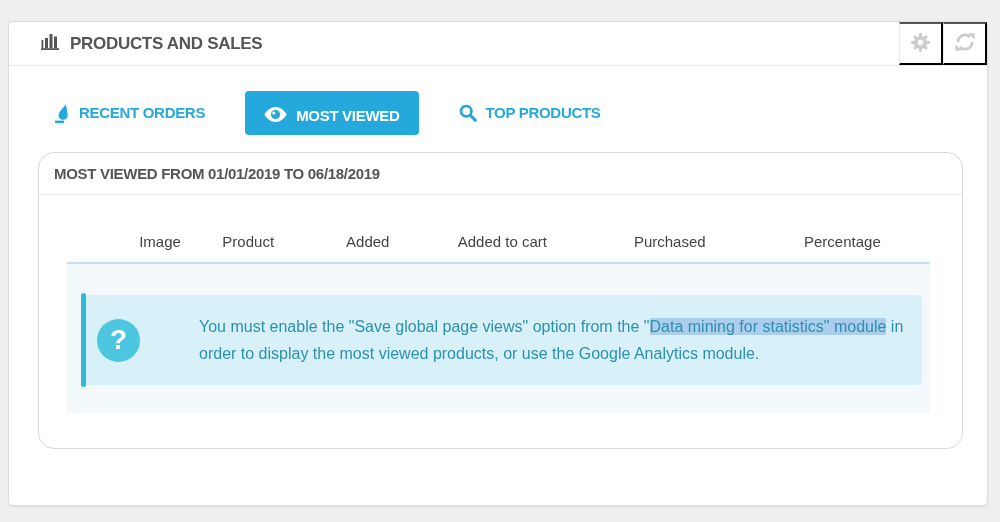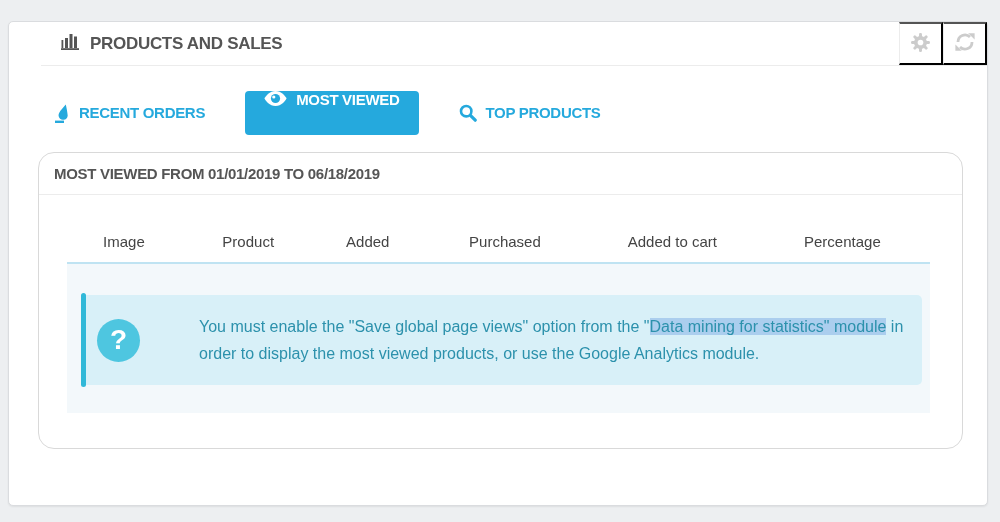--- a/index.html
+++ b/index.html
@@ -10,21 +10,21 @@
     position:relative;
     overflow:hidden;
   }
   .panel {
     position:absolute; left:8px; top:21px; width:980px; height:485px;
     background:#ffffff; border:1px solid #dadcdf; border-radius:5px;
     box-shadow:0 1px 2px rgba(0,0,0,0.07);
   }
   .panel-header {
     height:44px; border-bottom:1px solid #ececec;
-    display:flex; align-items:center; padding-left:20px; position:relative;margin-left:32px;
+    display:flex; align-items:center; padding-left:32px; position:relative;
   }
   .panel-title {
     display:flex; align-items:center; gap:9px;
     font-size:17px; font-weight:bold; color:#555; letter-spacing:-0.3px;
   }
   .panel-actions { position:absolute; right:0; top:0; height:100%; display:flex; }
   .action-btn {
     width:44px; height:100%; display:flex; align-items:center; justify-content:center;
     border-left:1px solid #ececec; cursor:pointer; background:none;
   }
@@ -32,35 +32,35 @@
     display:flex; align-items:center; gap:40px;
     margin:25px 0 0 46px; height:44px;
   }
   .tab {
     display:inline-flex; align-items:flex-start; gap:9px;
     color:#25a9dd; font-size:15px; font-weight:bold; letter-spacing:-0.3px;
     cursor:pointer; white-space:nowrap; text-decoration:none;
   }
   .tab.active {
     background:#25a9dd; color:#ffffff; border-radius:4px;
-    height:44px; padding:0 19px;
+    height:44px; padding:16px 19px;
   }
   .tab .t-icon { display:inline-flex; align-items:center; }
   .subpanel {
     position:absolute; left:29px; top:130px; width:925px; height:297px;
     border:1px solid #d9d9d9; border-radius:16px; background:#fff;
   }
   .subpanel-header {
     padding:12px 15px; font-size:15px; font-weight:bold; color:#555;
     letter-spacing:-0.3px; border-bottom:1px solid #ececec;
   }
   .table-wrap { margin:0 32px 0 28px; }
   .thead { display:flex; padding:38px 0 12px; border-bottom:2px solid #bfe3f2; }
   .th { font-size:15px; color:#444; text-align:center; }
-  .th.c-image      { width:13.2%; }
+  .th.c-image      { width:13.2%;text-align:right; }
   .th.c-product    { width:15.6%; }
   .th.c-views      { width:12.1%; }
   .th.c-added      { width:19.1%; }
   .th.c-purchased  { width:19.7%; }
   .th.c-percentage { width:20.3%; }
   .tbody { background:#f3f8fb; padding:31px 8px 28px 14px; }
   .alert-info {
     position:relative; background:#d8f0f8; border-radius:5px; min-height:90px;
     display:flex; align-items:center; padding-left:16px;
   }
@@ -159,22 +159,22 @@
   </div>
 
   <div class="subpanel">
     <div class="subpanel-header">MOST VIEWED FROM 01/01/2019 TO 06/18/2019</div>
 
     <div class="table-wrap">
       <div class="thead">
         <div class="th c-image">Image</div>
         <div class="th c-product">Product</div>
         <div class="th c-views">Added</div>
+        <div class="th c-added">Added to cart</div>
         <div class="th c-purchased">Purchased</div>
-        <div class="th c-added">Added to cart</div>
         <div class="th c-percentage">Percentage</div>
       </div>
 
       <div class="tbody">
         <div class="alert-info">
           <div class="q-icon">?</div>
           <div class="alert-text"><span>You must enable the "Save global page views" option from the "</span><span class="hl">Data mining for statistics" module</span><span> in order to display the most viewed products, or use the Google Analytics module.</span></div>
         </div>
       </div>
     </div>

